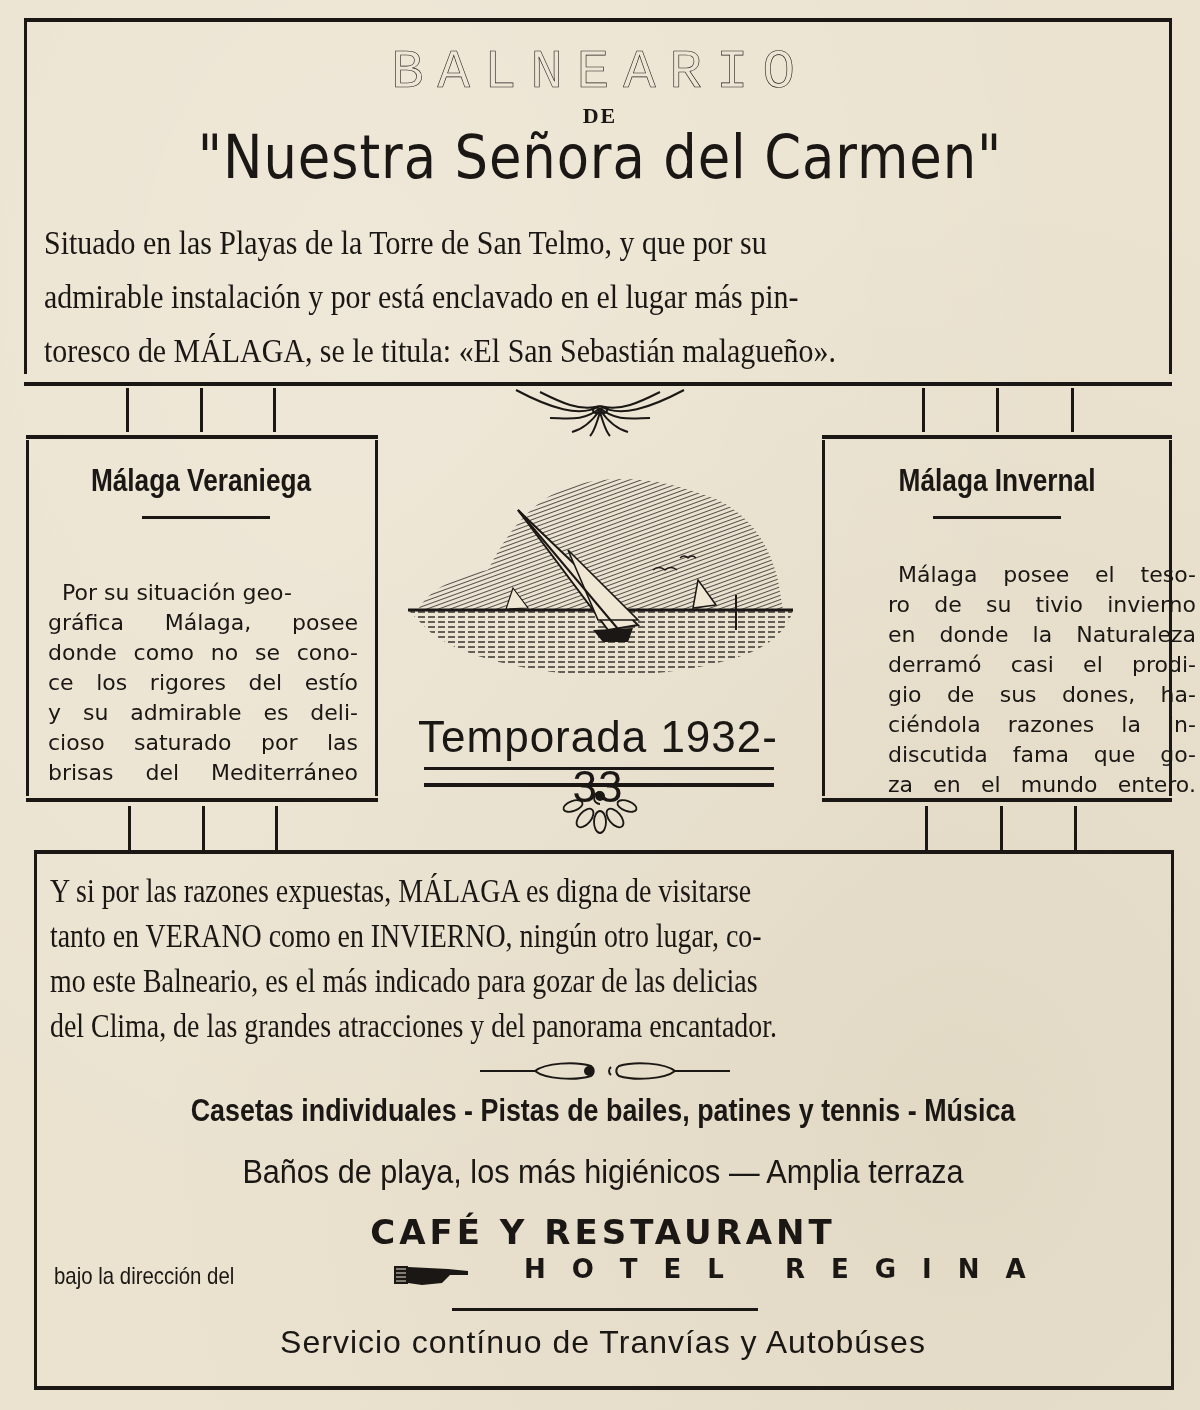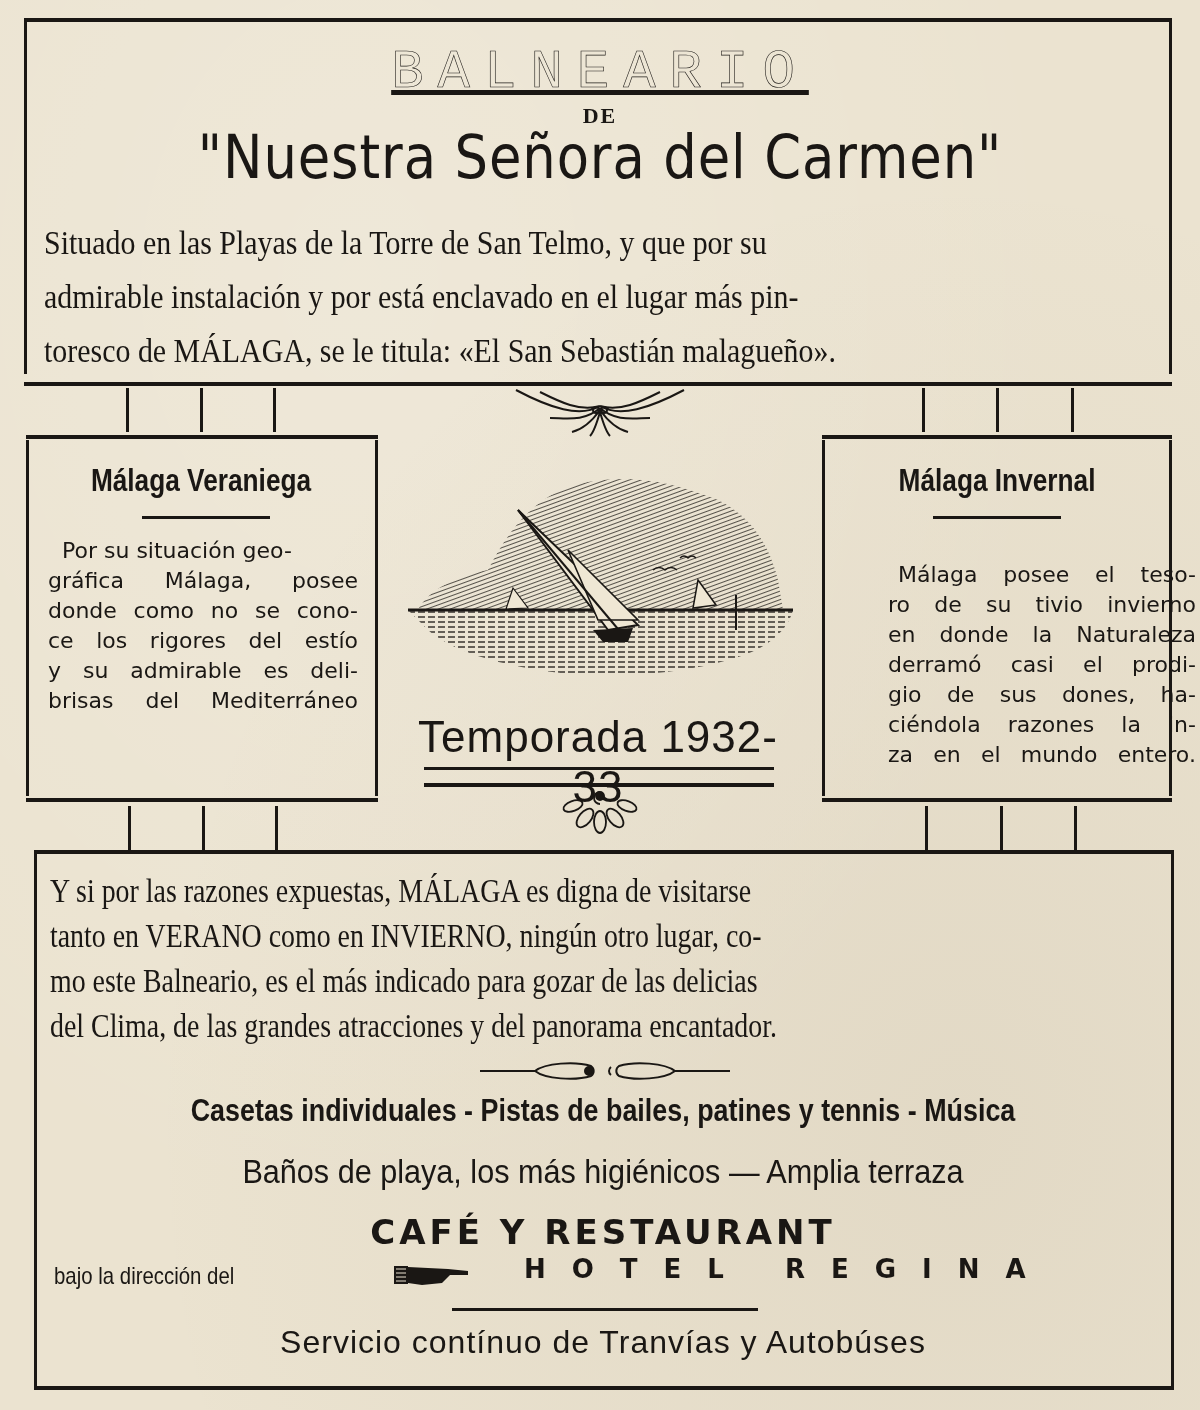--- a/index.html
+++ b/index.html
@@ -13,21 +13,21 @@
   }
   .abs { position:absolute; }
   .hline { position:absolute; background:#1a1714; }
   .vline { position:absolute; background:#1a1714; }
   .center { text-align:center; }
 
   
   .title-balneario {
     left:0; width:1200px; top:42px; text-align:center;
     font-family:"Liberation Mono", monospace; font-size:54px; letter-spacing:14px;
-    font-weight:normal; -webkit-text-stroke:0.6px #1a1714; color:transparent;text-decoration:underline;
+    font-weight:normal; -webkit-text-stroke:0.6px #1a1714; color:transparent;
   }
   .title-de { left:0; width:1200px; top:103px; text-align:center; font-size:22px; font-weight:bold; font-family:"Liberation Serif", serif; letter-spacing:2px;}
   .title-name {
     left:0; width:1200px; top:122px; text-align:center;
     font-family:"DejaVu Sans", sans-serif; font-size:60px; font-weight:normal; letter-spacing:1px;
     transform:scaleX(0.88);
   }
   .top-para {
     left:44px; width:1112px; top:216px;
     font-family:"Liberation Serif", serif; font-size:34px; line-height:54px;
@@ -89,21 +89,21 @@
 </div>
 
 <div class="hline" style="left:26px; top:435px; width:352px; height:4px;"></div>
 <div class="vline" style="left:26px; top:440px; width:3px; height:356px;"></div>
 <div class="vline" style="left:375px; top:440px; width:3px; height:356px;"></div>
 <div class="hline" style="left:26px; top:798px; width:352px; height:4px;"></div>
 
 <div class="abs side-title" style="left:28px; width:346px; top:462px;">Málaga Veraniega</div>
 <div class="hline" style="left:142px; top:516px; width:128px; height:3px;"></div>
 <div class="abs side-text" style="left:48px; width:310px; top:536px;">
-  <div style="padding-left:14px; justify-content:flex-start;">Por su situación geo-</div>
+  <div style="padding-left:14px; justify-content:flex-start;margin-top:42px;">Por su situación geo-</div>
   <div>
       <span>gráfica</span>
       <span>Málaga,</span>
       <span>posee</span>
     </div>
   <div>
       <span>donde</span>
       <span>como</span>
       <span>no</span>
       <span>se</span>
@@ -115,20 +115,26 @@
       <span>rigores</span>
       <span>del</span>
       <span>estío</span>
     </div>
   <div>
       <span>y</span>
       <span>su</span>
       <span>admirable</span>
       <span>es</span>
       <span>deli-</span>
+    </div>
+  <div>
+      <span>cioso</span>
+      <span>saturado</span>
+      <span>por</span>
+      <span>las</span>
     </div>
   <div>
       <span>brisas</span>
       <span>del</span>
       <span>Mediterráneo</span>
     </div>
 </div>
 
 <div class="hline" style="left:822px; top:435px; width:350px; height:4px;"></div>
 <div class="vline" style="left:822px; top:440px; width:3px; height:356px;"></div>
@@ -168,20 +174,26 @@
       <span>de</span>
       <span>sus</span>
       <span>dones,</span>
       <span>ha-</span>
     </div>
   <div>
       <span>ciéndola</span>
       <span>razones</span>
       <span>la</span>
       <span>in-</span>
+    </div>
+  <div>
+      <span>discutida</span>
+      <span>fama</span>
+      <span>que</span>
+      <span>go-</span>
     </div>
   <div>
       <span>za</span>
       <span>en</span>
       <span>el</span>
       <span>mundo</span>
       <span>entero.</span>
     </div>
 </div>
 

